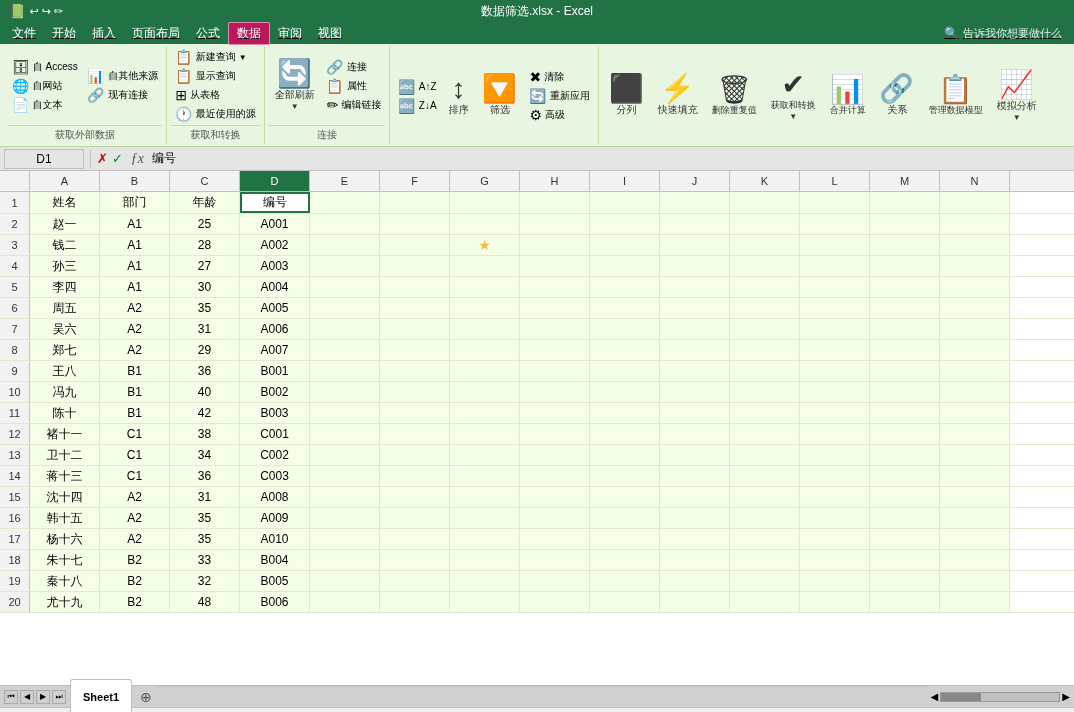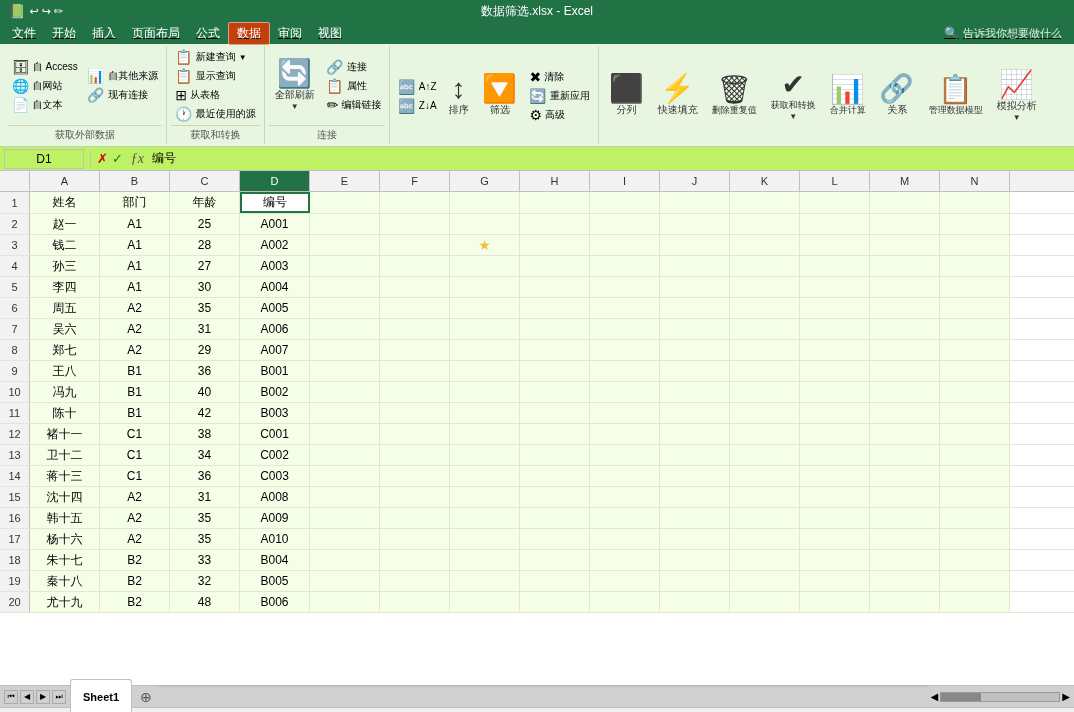--- a/index.html
+++ b/index.html
@@ -34,41 +34,41 @@
       text-decoration: underline;
     }
     .menu-item {
       color: white;
       font-size: 12px;
       padding: 2px 8px;
       cursor: pointer;
       border-radius: 2px;
     }
     .menu-item.active {
-      background: #c2410c;
+      background: #be185d;
       border: 1px solid rgba(255,255,255,0.5);
     }
 
     
     .ribbon {
       background: #e8f5e0;
       border-bottom: 1px solid #b8d8a0;
       display: flex;
       align-items: stretch;
       padding: 2px 4px;
       min-height: 88px;
     }
 
     
     .formula-bar {
       height: 24px;
       display: flex;
       align-items: center;
       border-bottom: 1px solid #c0c0c0;
-      background: #bef264;
+      background: #e5e5e5;
       padding: 0 4px;
       gap: 4px;
     }
     .cell-ref-box {
       width: 80px;
       height: 20px;
       border: 1px solid #c0c0c0;
       padding: 0 4px;
       font-size: 12px;
       text-align: center;

